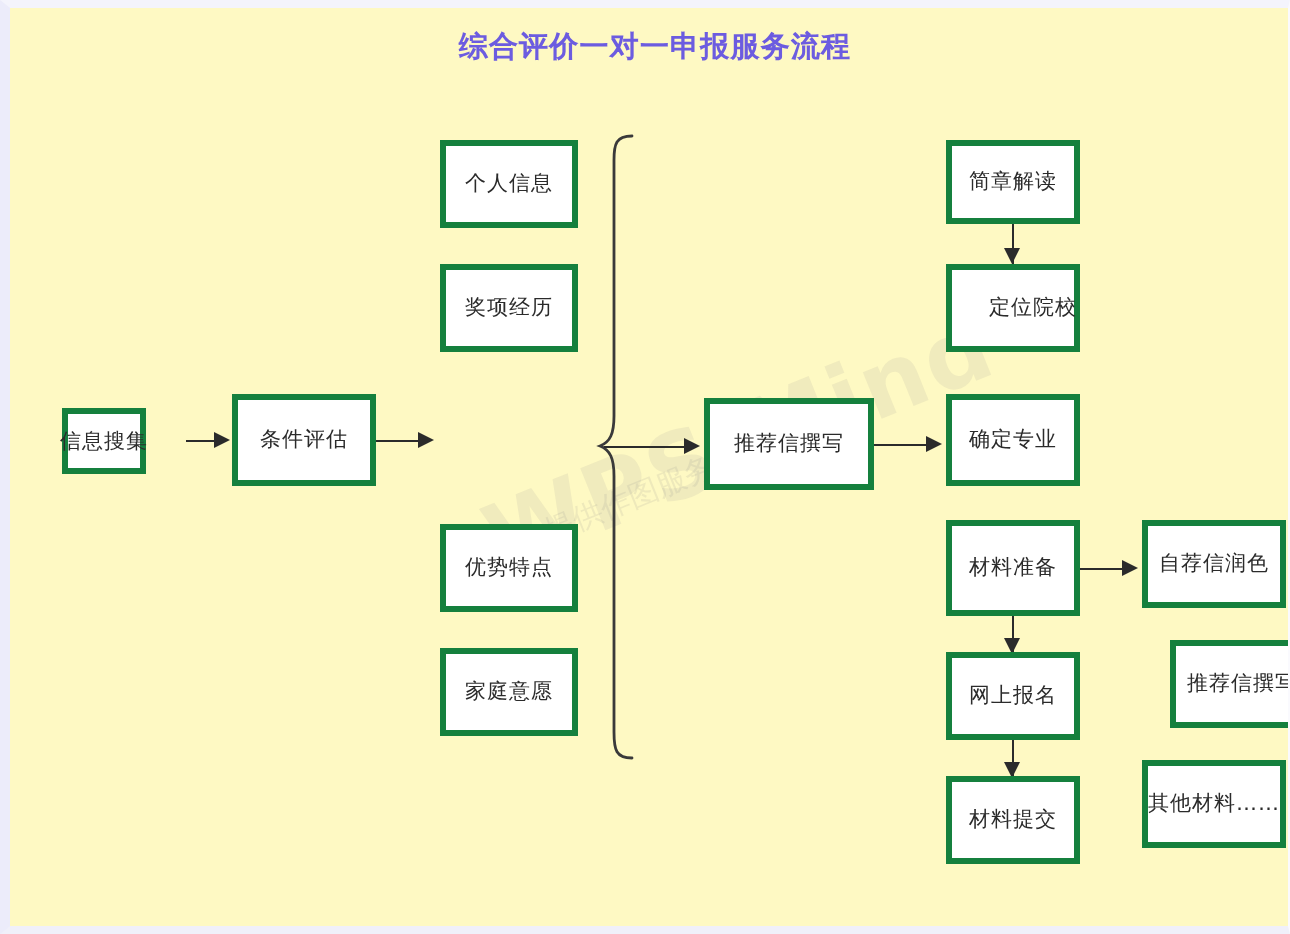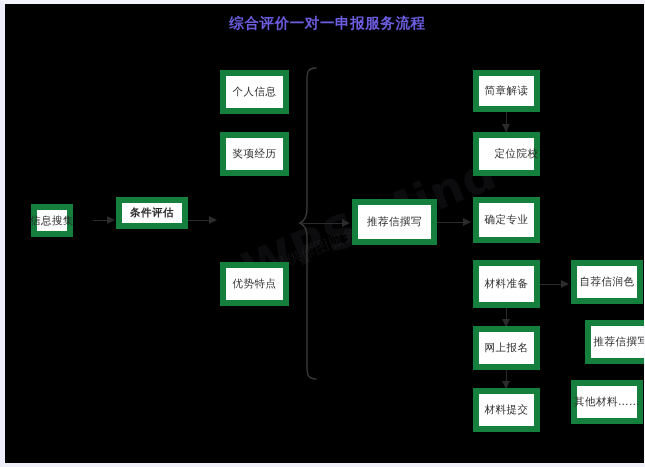--- a/index.html
+++ b/index.html
@@ -10,21 +10,21 @@
     width: 645px;
     height: 467px;
     background: #ffffff;
     font-family: "DejaVu Sans", "Liberation Sans", sans-serif;
     overflow: hidden;
   }
   #canvas {
     position: relative;
     width: 645px;
     height: 467px;
-    background: #000000;
+    background: #fef9c3;
     box-sizing: border-box;
     border-left: 5px solid #ececfa;
     border-top: 4px solid #f4f4fc;
     border-right: 1px solid #fafafe;
     border-bottom: 4px solid #f0f0fa;
     overflow: hidden;
   }
   #diagram-title {
     position: absolute;
     left: 0;
@@ -33,21 +33,21 @@
     text-align: center;
     font-size: 14.5px;
     font-weight: bold;
     color: #6c5ce0;
     letter-spacing: 0.6px;
     white-space: nowrap;
   }
   .node {
     position: absolute;
     box-sizing: border-box;
-    border: 6px solid #15803d;
+    border: 3px solid #15803d;
     background: #ffffff;
     display: flex;
     align-items: center;
     justify-content: center;
     font-size: 10.5px;
     color: #2b2b2b;
     letter-spacing: 0.5px;
     white-space: nowrap;
     z-index: 3;
   }
@@ -121,28 +121,29 @@
   <div id="watermark">
     <div class="wm-main">WPS Mind</div>
     <div class="wm-sub">为您提供作图服务</div>
   </div>
 
   <div class="node" style="left:26px; top:200px; width:42px; height:33px;">信息搜集</div>
 
   <div class="conn h" style="left:88px; top:215.5px; width:15px;"></div>
   <div class="arrow-r" style="left:102px; top:212px;"></div>
 
-  <div class="node" style="left:111px; top:193px; width:72px; height:32px;font-weight:bold;">条件评估</div>
+  <div class="node" style="left:111px; top:193px; width:72px; height:46px;">条件评估</div>
 
   <div class="conn h" style="left:183px; top:215.5px; width:22px;"></div>
   <div class="arrow-r" style="left:204px; top:212px;"></div>
 
   <div class="node" style="left:215px; top:66px; width:69px; height:44px;">个人信息</div>
   <div class="node" style="left:215px; top:128px; width:69px; height:44px;">奖项经历</div>
   <div class="node" style="left:215px; top:258px; width:69px; height:44px;">优势特点</div>
+  <div class="node" style="left:215px; top:320px; width:69px; height:44px;">家庭意愿</div>
 
   <div id="brace-wrap">
     <svg width="26" height="315" viewBox="0 0 26 315" xmlns="http://www.w3.org/2000/svg">
       <path d="M 18 2 C 10 2 9 6 9 14 L 9 142 C 9 151 7 155 2 157 C 7 159 9 163 9 172 L 9 300 C 9 309 10 313 18 313" fill="none" stroke="#3a3a3a" stroke-width="1.4" stroke-linecap="round"></path>
     </svg>
   </div>
 
   <div class="conn h" style="left:297px; top:218.5px; width:42px;"></div>
   <div class="arrow-r" style="left:337px; top:215px;"></div>
 

